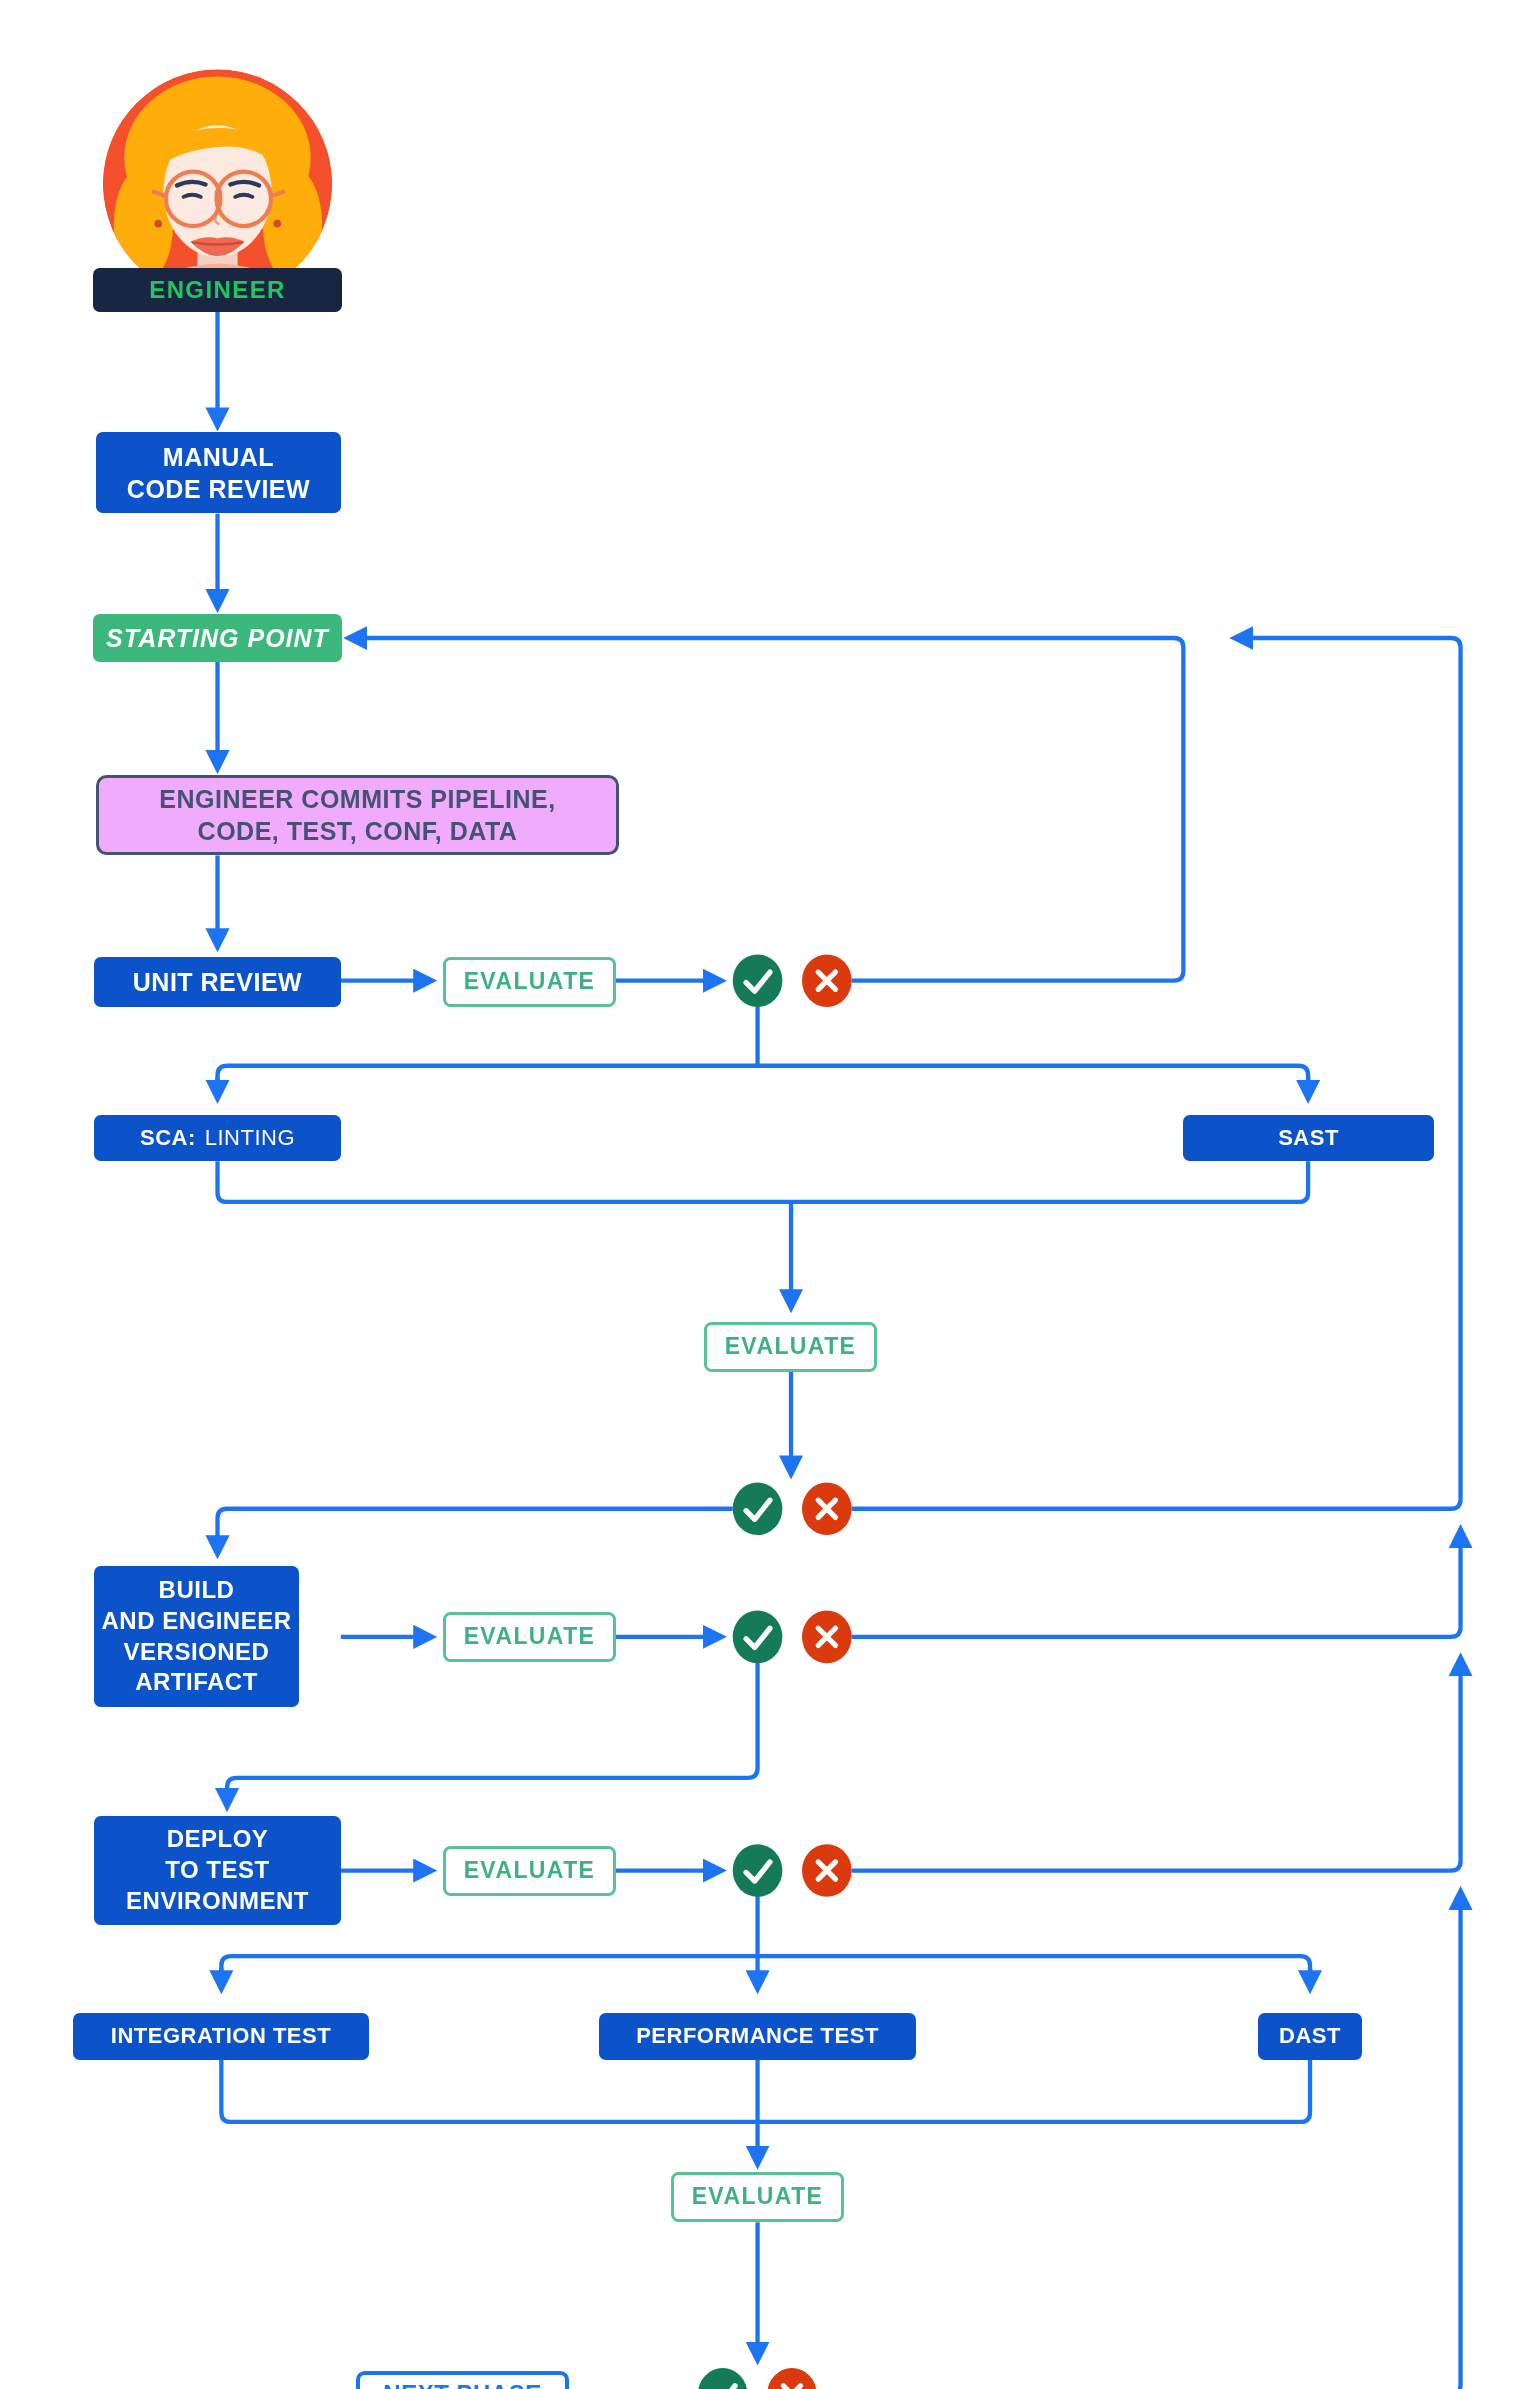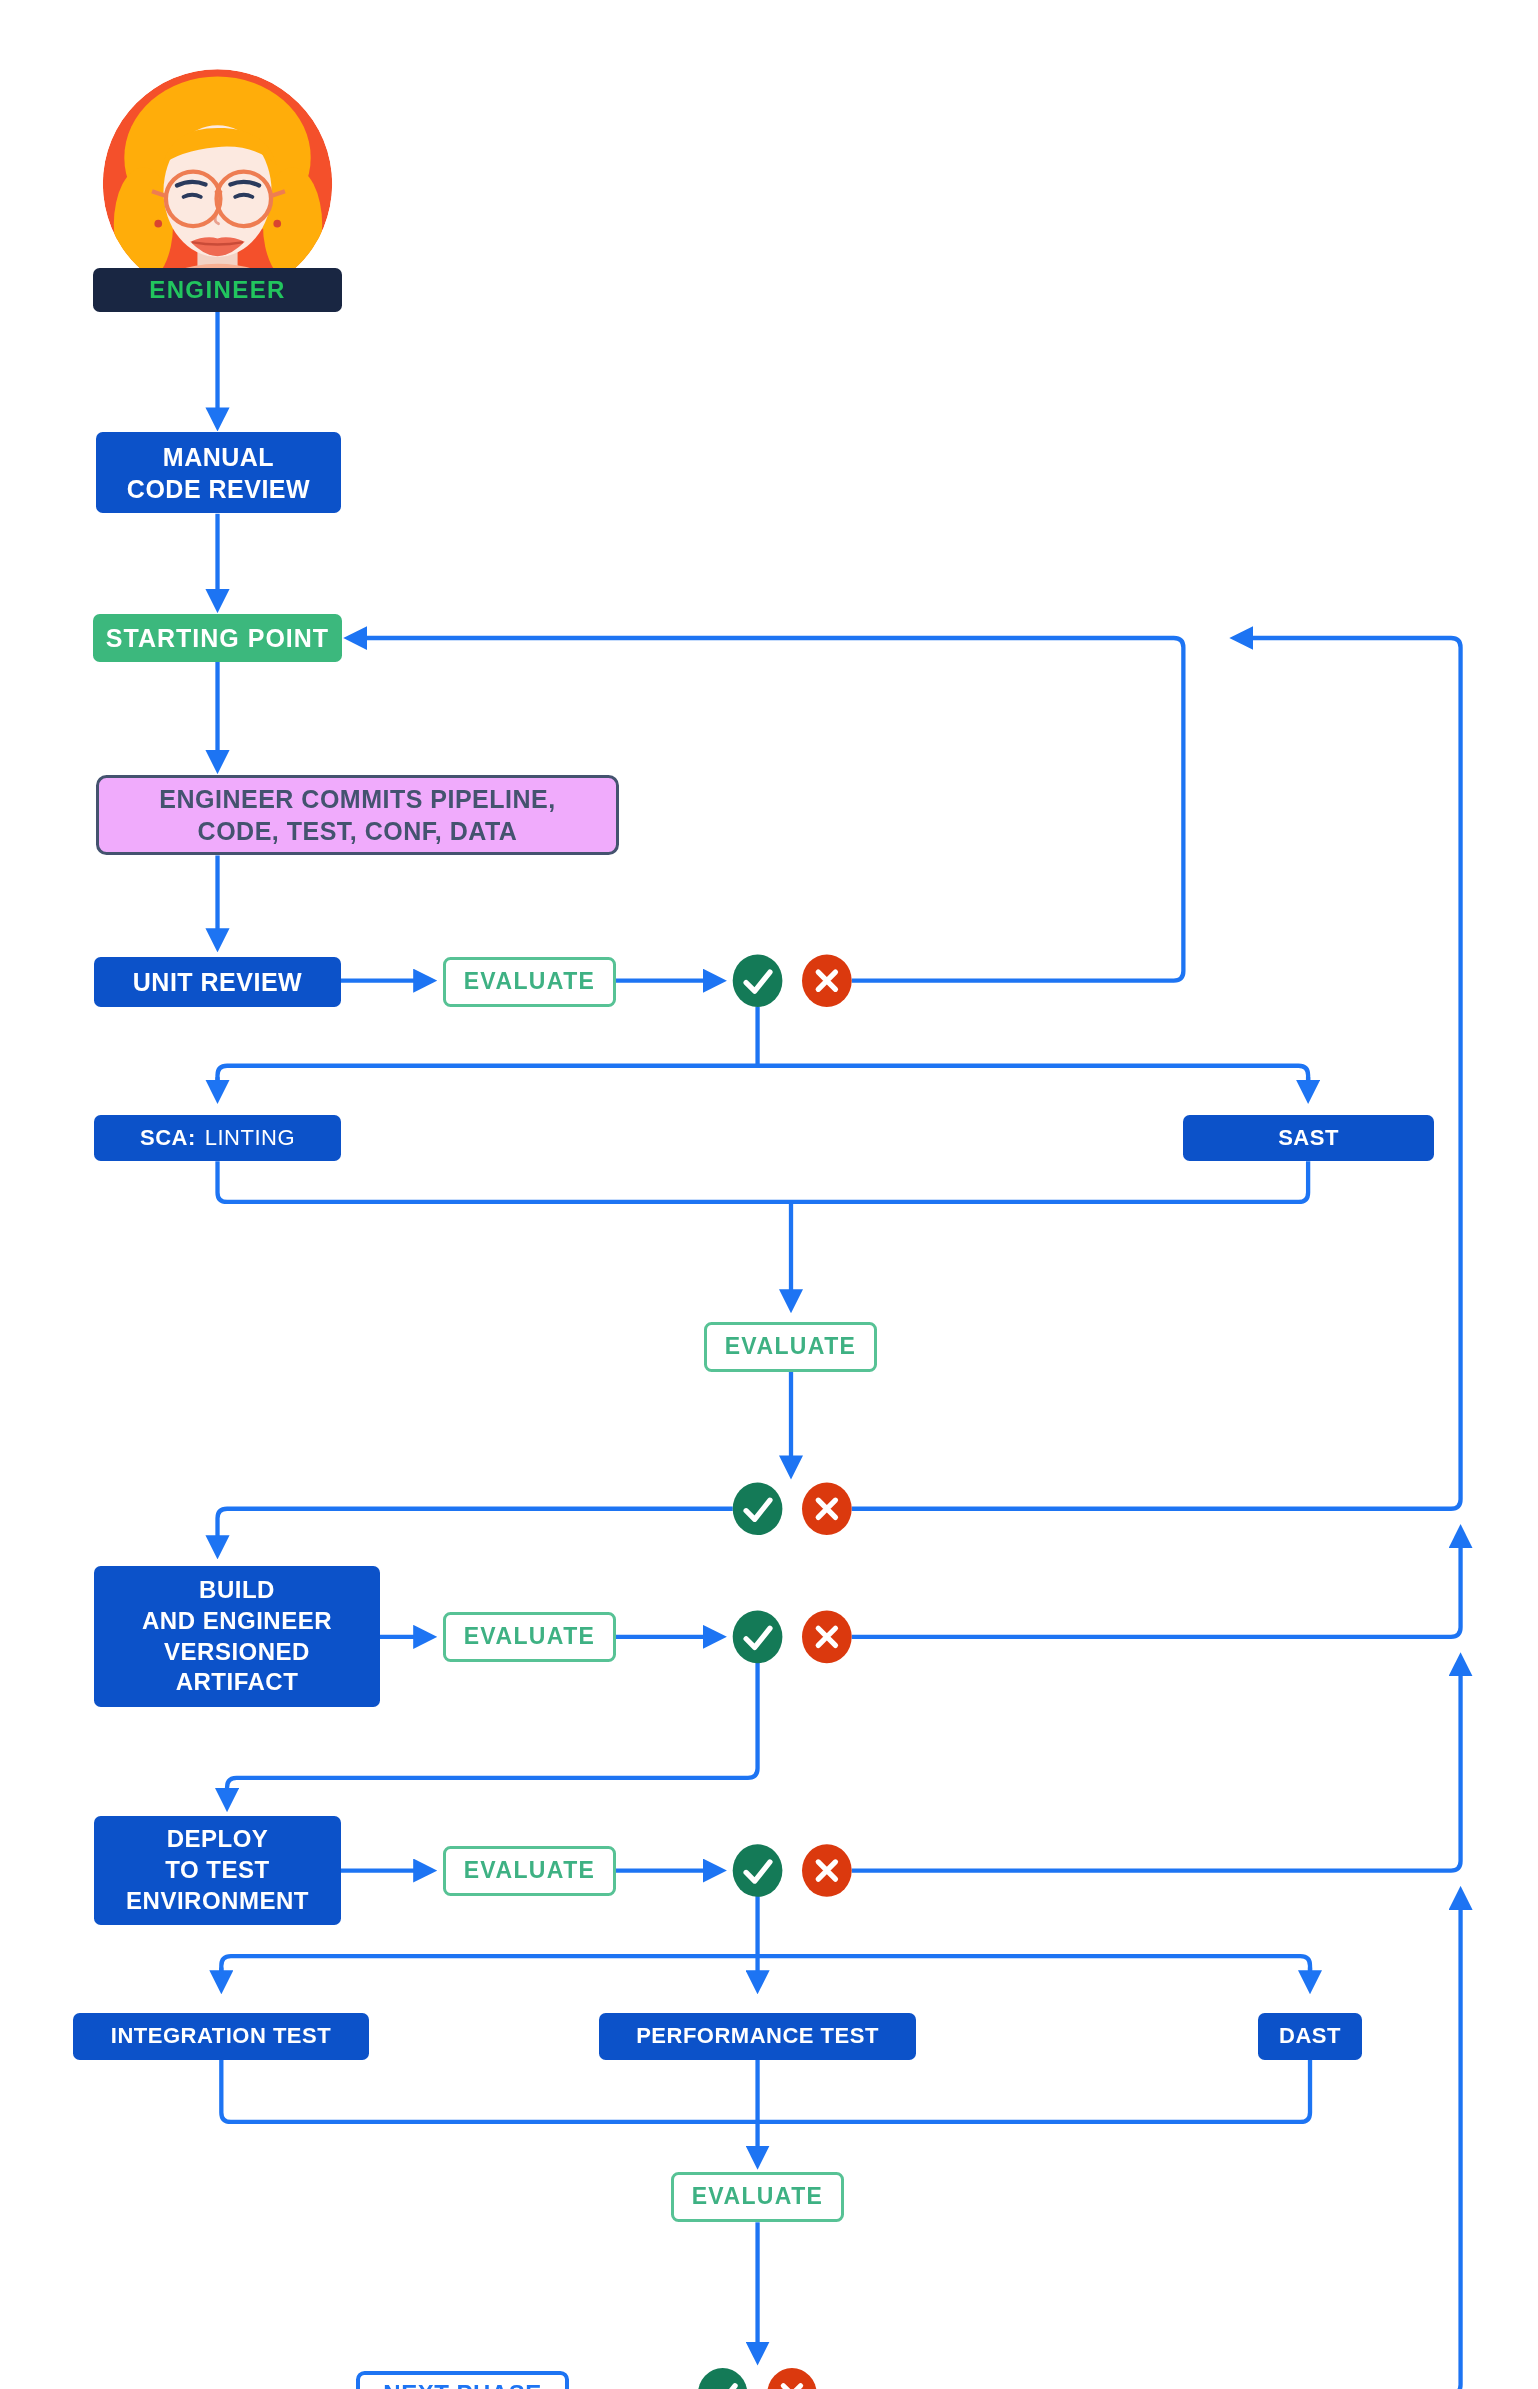--- a/index.html
+++ b/index.html
@@ -28,21 +28,21 @@
   .flow{fill:none;stroke:var(--line-blue);stroke-width:9;}
   .ah{fill:var(--line-blue);}
   .node{
     position:absolute;z-index:2;
     display:flex;flex-direction:column;align-items:center;justify-content:center;
     text-align:center;font-weight:700;border-radius:6.7px;
     line-height:1.28;letter-spacing:0.5px;box-sizing:border-box;
   }
   .blue{background:var(--box-blue);color:#fff;}
   .navy-fill{background:var(--navy);color:#22c55e;letter-spacing:1.4px;}
-  .green-fill{background:var(--green);color:#fff;letter-spacing:1px;}
+  .green-fill{background:var(--green);color:#fff;letter-spacing:1px;font-style:italic;}
   .outline-slate{background:#f0abfc;border:3.8px solid var(--slate);color:var(--slate);border-radius:10.5px;}
   .outline-green{background:#fff;border:3.8px solid var(--eval-border);color:var(--eval-text);letter-spacing:1.4px;border-radius:7.6px;}
   .outline-blue{background:#fff;border:4.8px solid var(--line-blue);color:var(--line-blue);border-radius:8.6px;}
   .f52{font-size:25px;} .f50{font-size:24px;} .f48{font-size:23px;} .f46{font-size:22px;}
   .light{font-weight:400;}
   .sca-gap{margin-left:9px;}
   .mark{stroke:#fff;stroke-width:11;fill:none;stroke-linecap:round;stroke-linejoin:round;}
 </style>
 </head>
 <body>
@@ -202,21 +202,21 @@
   </div>
 
   <div class="node blue f46" style="left:1183px;top:1115px;width:251px;height:46px;">
     <span>SAST</span>
   </div>
 
   <div class="node outline-green f48" style="left:704px;top:1322px;width:173px;height:50px;">
     <span>EVALUATE</span>
   </div>
 
-  <div class="node blue f50" style="left:94px;top:1566px;width:286px;height:141px;">
+  <div class="node blue f50" style="left:94px;top:1566px;width:205px;height:141px;">
     <span>BUILD</span>
     <span>AND ENGINEER</span>
     <span>VERSIONED</span>
     <span>ARTIFACT</span>
   </div>
 
   <div class="node outline-green f48" style="left:443px;top:1612px;width:173px;height:50px;">
     <span>EVALUATE</span>
   </div>
 

